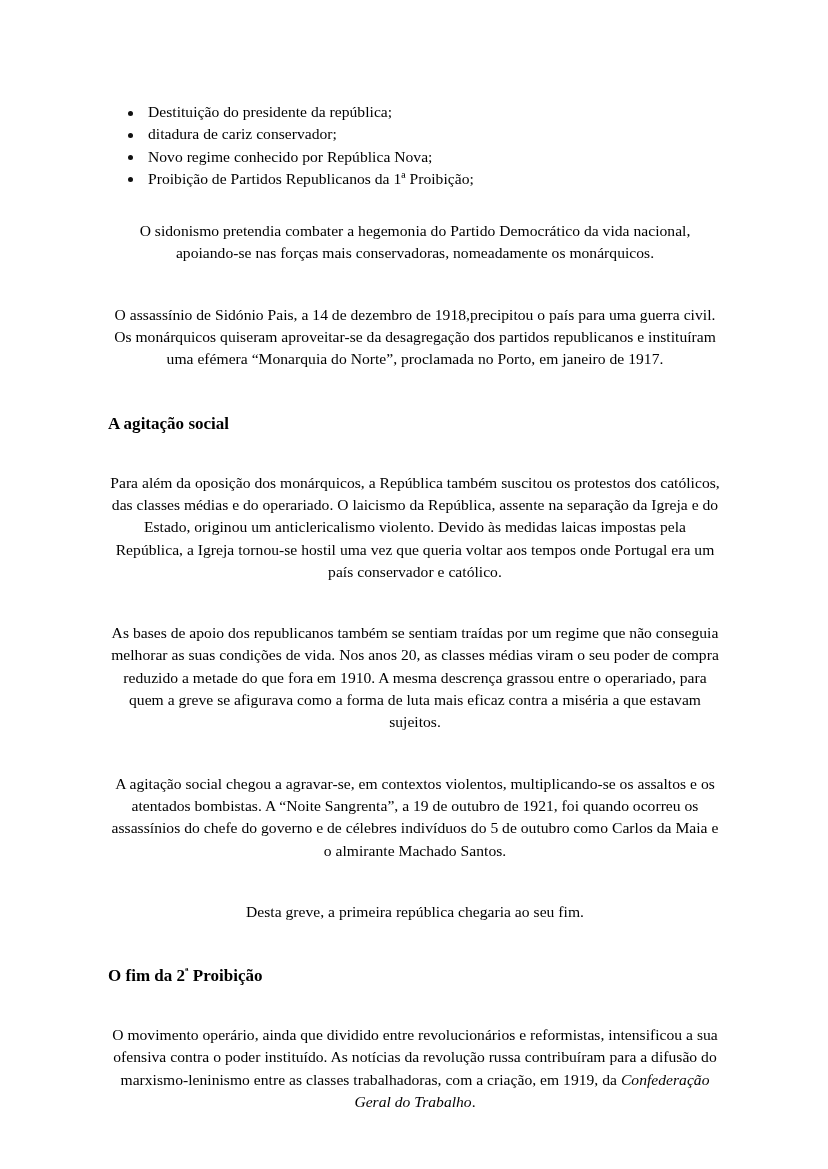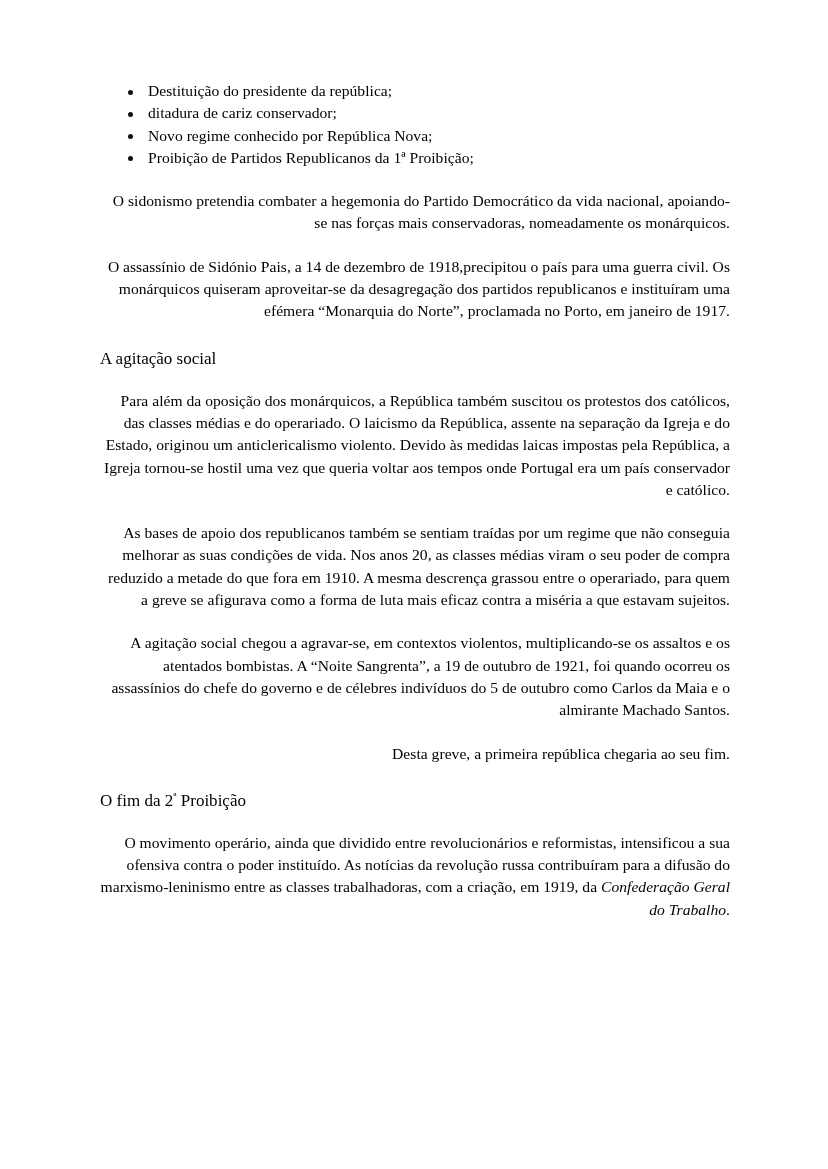--- a/index.html
+++ b/index.html
@@ -21,21 +21,21 @@
     width: 828px;
     height: 1169px;
     background: #ffffff;
     overflow: hidden;
     box-sizing: border-box;
   }
 
   .content {
     position: absolute;
     left: 100px;
-    top: 80px;
+    top: 101px;
     width: 630px;
   }
 
   
   .bullet-list {
     list-style: none;
     margin: 0 0 0 0;
     padding: 0;
   }
   .bullet-list li {
@@ -53,37 +53,37 @@
     width: 5px;
     height: 5px;
     border-radius: 50%;
     background: #111111;
   }
 
   
   p.body {
     font-size: 15.6px;
     line-height: 22.3px;
-    margin: 0;
-    text-align: right;
+    margin: 9px;
+    text-align: center;
     letter-spacing: 0.02px;
   }
 
   
   .gap-list-to-p   { height: 21px; }
   .gap-p           { height: 21px; }
   .gap-p-to-h      { height: 25px; }
   .gap-h-to-p      { height: 20px; }
 
   
   h2.section-heading {
     font-size: 17px;
     line-height: 22px;
-    font-weight: normal;
-    margin: 0;
+    font-weight: bold;
+    margin: 8px;
     letter-spacing: 0.01px;
   }
 
   .italic { font-style: italic; }
 
   sup.ord {
     font-size: 0.68em;
     vertical-align: 0.42em;
     line-height: 0;
   }

